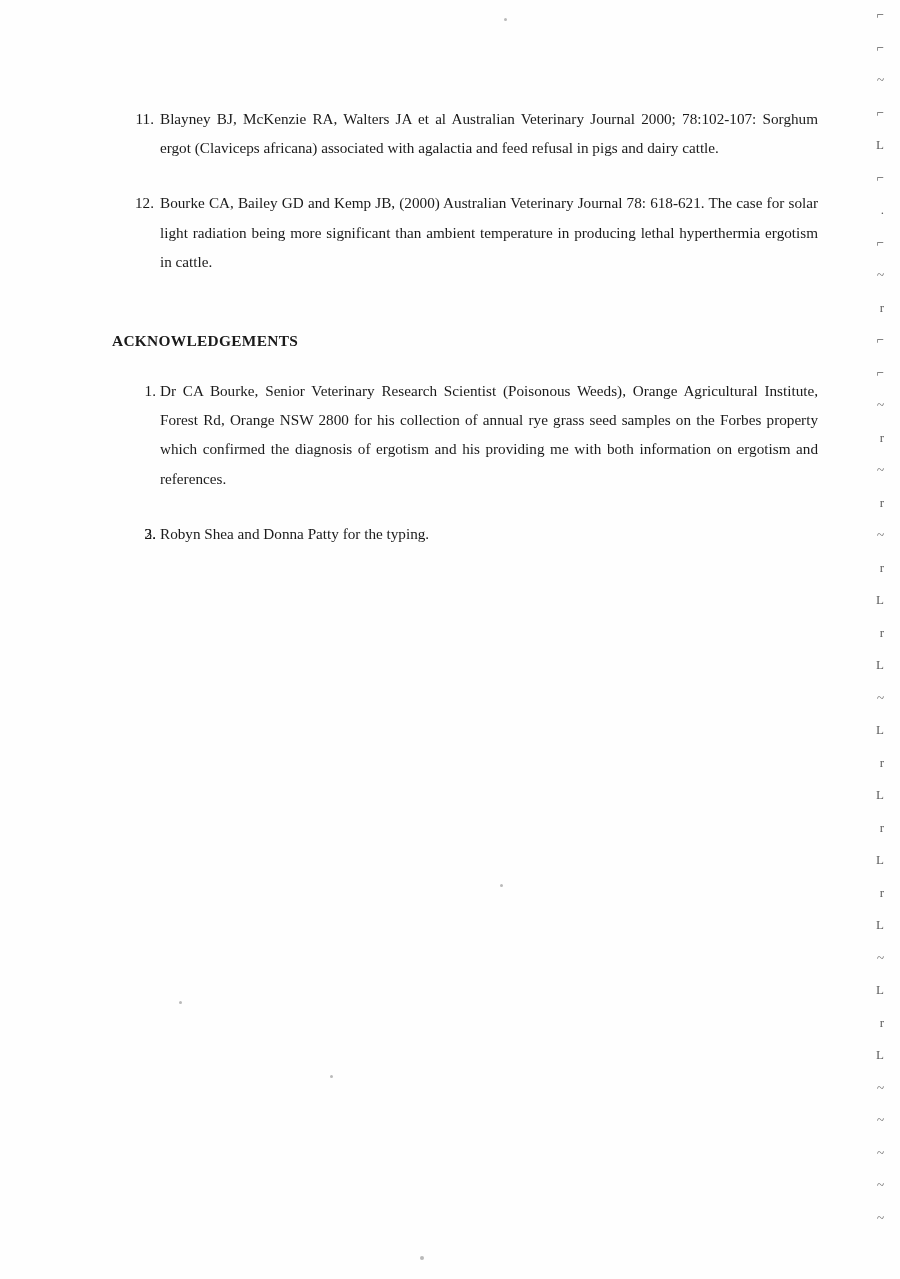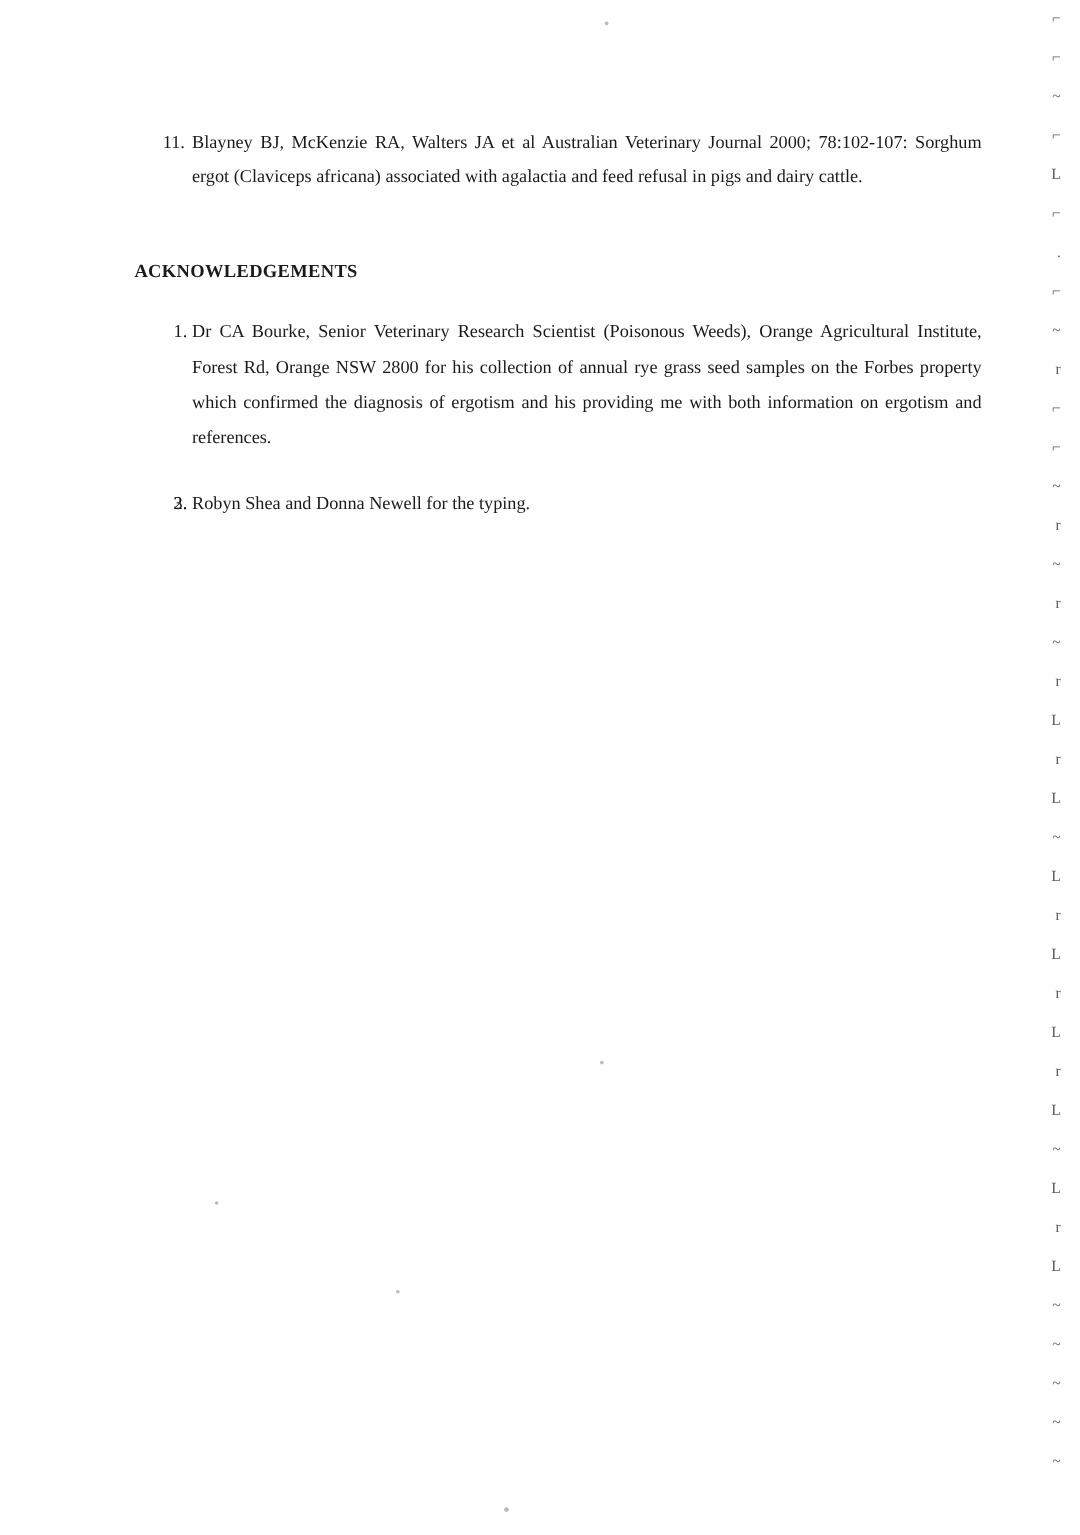--- a/index.html
+++ b/index.html
@@ -132,35 +132,39 @@
   <div class="speck" style="left:330px; top:1075px; width:3px; height:3px;"></div>
   <div class="speck" style="left:420px; top:1256px; width:4px; height:4px;"></div>
 
   <div class="content">
 
     <ol class="ref-list">
       <li class="ref-item">
         <span class="num">11.</span>
         <span>Blayney BJ, McKenzie RA, Walters JA et al Australian Veterinary Journal 2000; 78:102-107: Sorghum ergot (Claviceps africana) associated with agalactia and feed refusal in pigs and dairy cattle.</span>
       </li>
+      <li class="ref-item">
+        <span class="num">12.</span>
+        <span>Bourke CA, Bailey GD and Kemp JB, (2000) Australian Veterinary Journal 78: 618-621. The case for solar light radiation being more significant than ambient temperature in producing lethal hyperthermia ergotism in cattle.</span>
+      </li>
     </ol>
 
     <div class="section-title">ACKNOWLEDGEMENTS</div>
 
     <ol class="ack-list">
       <li class="ack-item">
         <span class="num">1.</span>
         <span>Dr CA Bourke, Senior Veterinary Research Scientist (Poisonous Weeds), Orange Agricultural Institute, Forest Rd, Orange  NSW  2800 for his collection of annual rye grass seed samples on the Forbes property which confirmed the diagnosis of ergotism and his providing me with both information on ergotism and references.</span>
       </li>
       <li class="ack-item single">
         <span class="num">2.</span>
       </li>
       <li class="ack-item single">
         <span class="num">3.</span>
-        <span>Robyn Shea and Donna Newell for the typing.</span>
+        <span>Robyn Shea and Donna Patty for the typing.</span>
       </li>
     </ol>
 
   </div>
 
 
   <div class="binding">
       <div class="binding-mark" style="top: 10px;">⌐</div>
       <div class="binding-mark" style="top: 42.5px;">⌐</div>
       <div class="binding-mark" style="top: 75px;">~</div>

